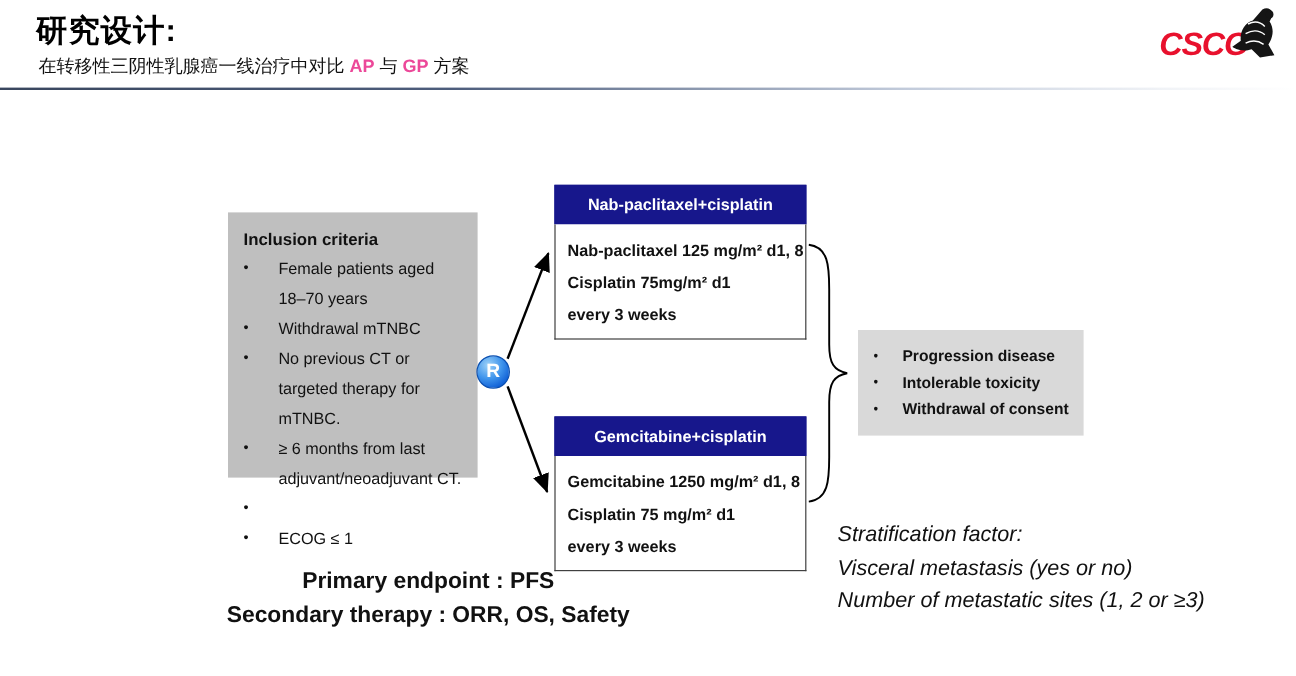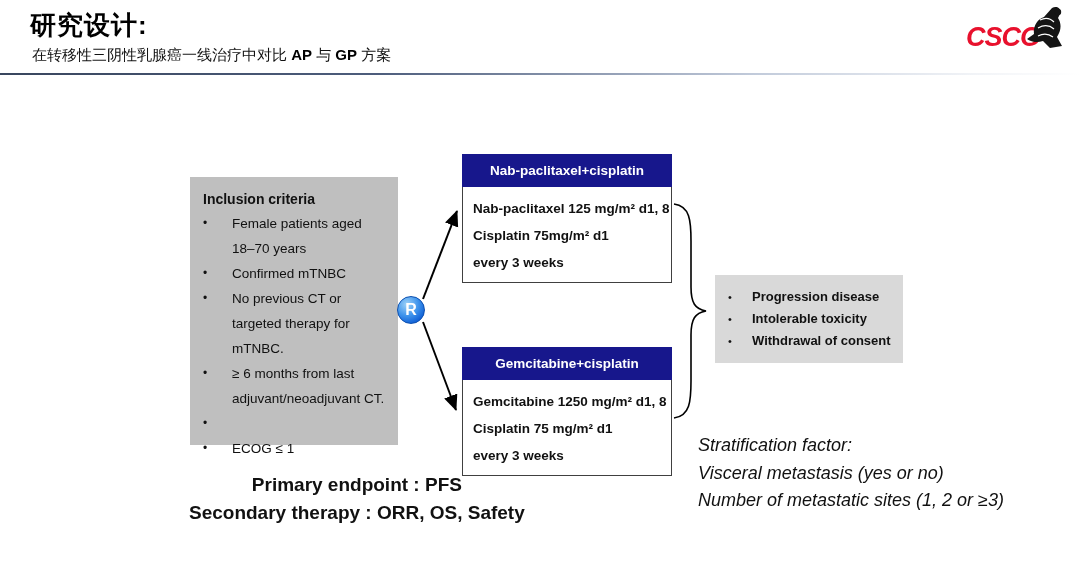--- a/index.html
+++ b/index.html
@@ -12,37 +12,37 @@
   
   .slide-title{
     position:absolute;left:30px;top:8px;
     font-size:26px;font-weight:bold;color:#000;
     letter-spacing:1px;
   }
   .slide-subtitle{
     position:absolute;left:32px;top:46px;
     font-size:15px;color:#111;
   }
-  .slide-subtitle .red{color:#000000;font-weight:bold;}
+  .slide-subtitle .red{color:#ec4899;font-weight:bold;}
   .title-divider{
     position:absolute;left:0;top:73px;width:1080px;height:2px;
     background:linear-gradient(to right,#39465e 0%,#4d5d7c 35%,rgba(120,140,175,.45) 70%,rgba(160,175,200,.15) 90%,transparent 100%);
   }
   .logo{
     position:absolute;right:14px;top:6px;width:100px;height:52px;
   }
   .logo-text{
     position:absolute;left:0;top:16px;
     font-size:27px;font-weight:bold;font-style:italic;color:#e8112d;
     letter-spacing:-1px;
   }
   .logo-mascot{position:absolute;right:0;top:0;width:44px;height:46px;}
   
   .inclusion-box{
-    position:absolute;left:190px;top:177px;width:208px;height:268px;
+    position:absolute;left:190px;top:177px;width:208px;height:221px;
     background:#bfbfbf;box-sizing:border-box;padding:10px 10px 0 13px;
     font-size:13.5px;
   }
   .inclusion-title{font-weight:bold;font-size:14px;line-height:24px;}
   .crit-item{display:flex;line-height:25px;}
   .crit-item .bullet{width:29px;flex:0 0 29px;font-size:12px;}
   .crit-item .txt{flex:1;}
   .outcome-box{
     position:absolute;left:715px;top:275px;width:188px;height:88px;
     background:#d9d9d9;box-sizing:border-box;padding:11px 6px 0 13px;
@@ -104,21 +104,21 @@
 </div>
 
 <div class="inclusion-box">
   <div class="inclusion-title">Inclusion criteria</div>
   <div class="crit-item">
     <span class="bullet">•</span>
     <span class="txt">Female patients aged 18–70 years</span>
   </div>
   <div class="crit-item">
     <span class="bullet">•</span>
-    <span class="txt">Confirmed mTNBC</span>
+    <span class="txt">Withdrawal mTNBC</span>
   </div>
   <div class="crit-item">
     <span class="bullet">•</span>
     <span class="txt">No previous CT or targeted therapy for mTNBC.</span>
   </div>
   <div class="crit-item">
     <span class="bullet">•</span>
     <span class="txt">≥ 6 months from last adjuvant/neoadjuvant CT.</span>
   </div>
   <div class="crit-item">

